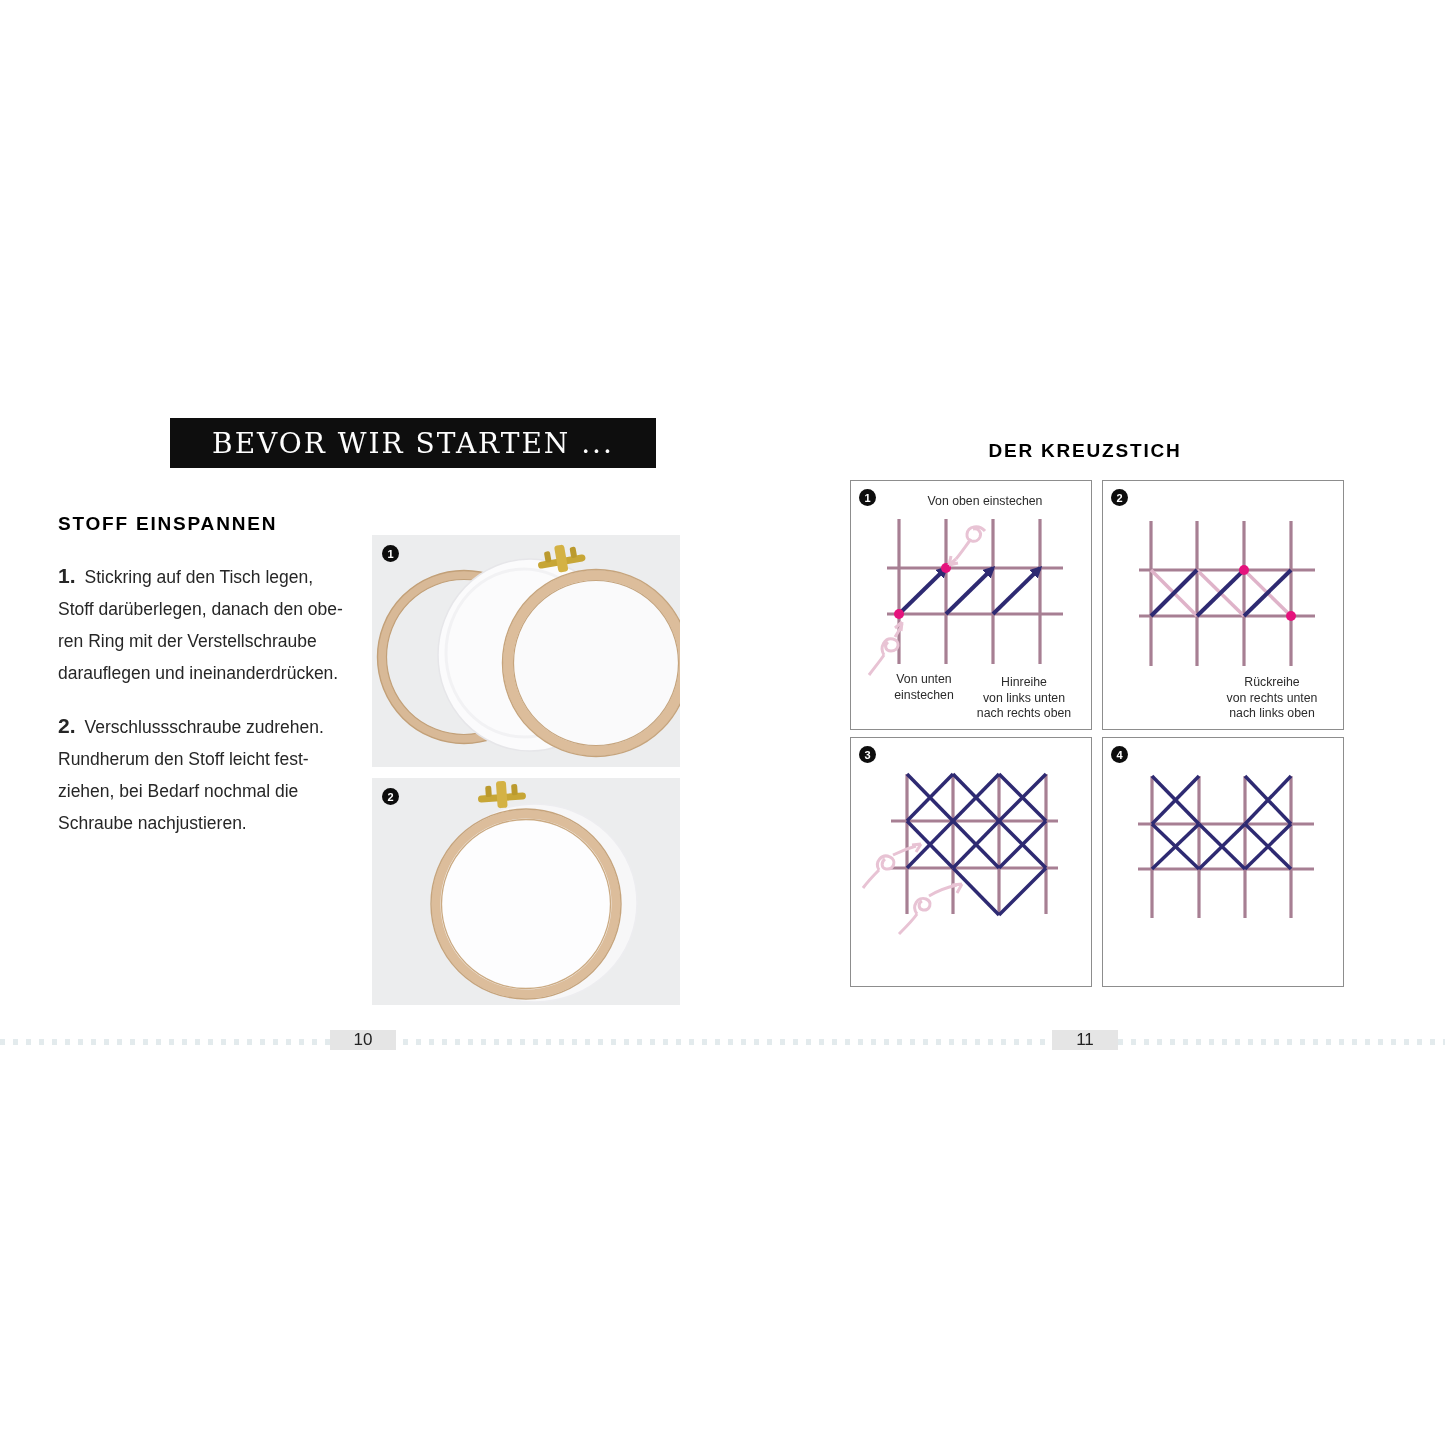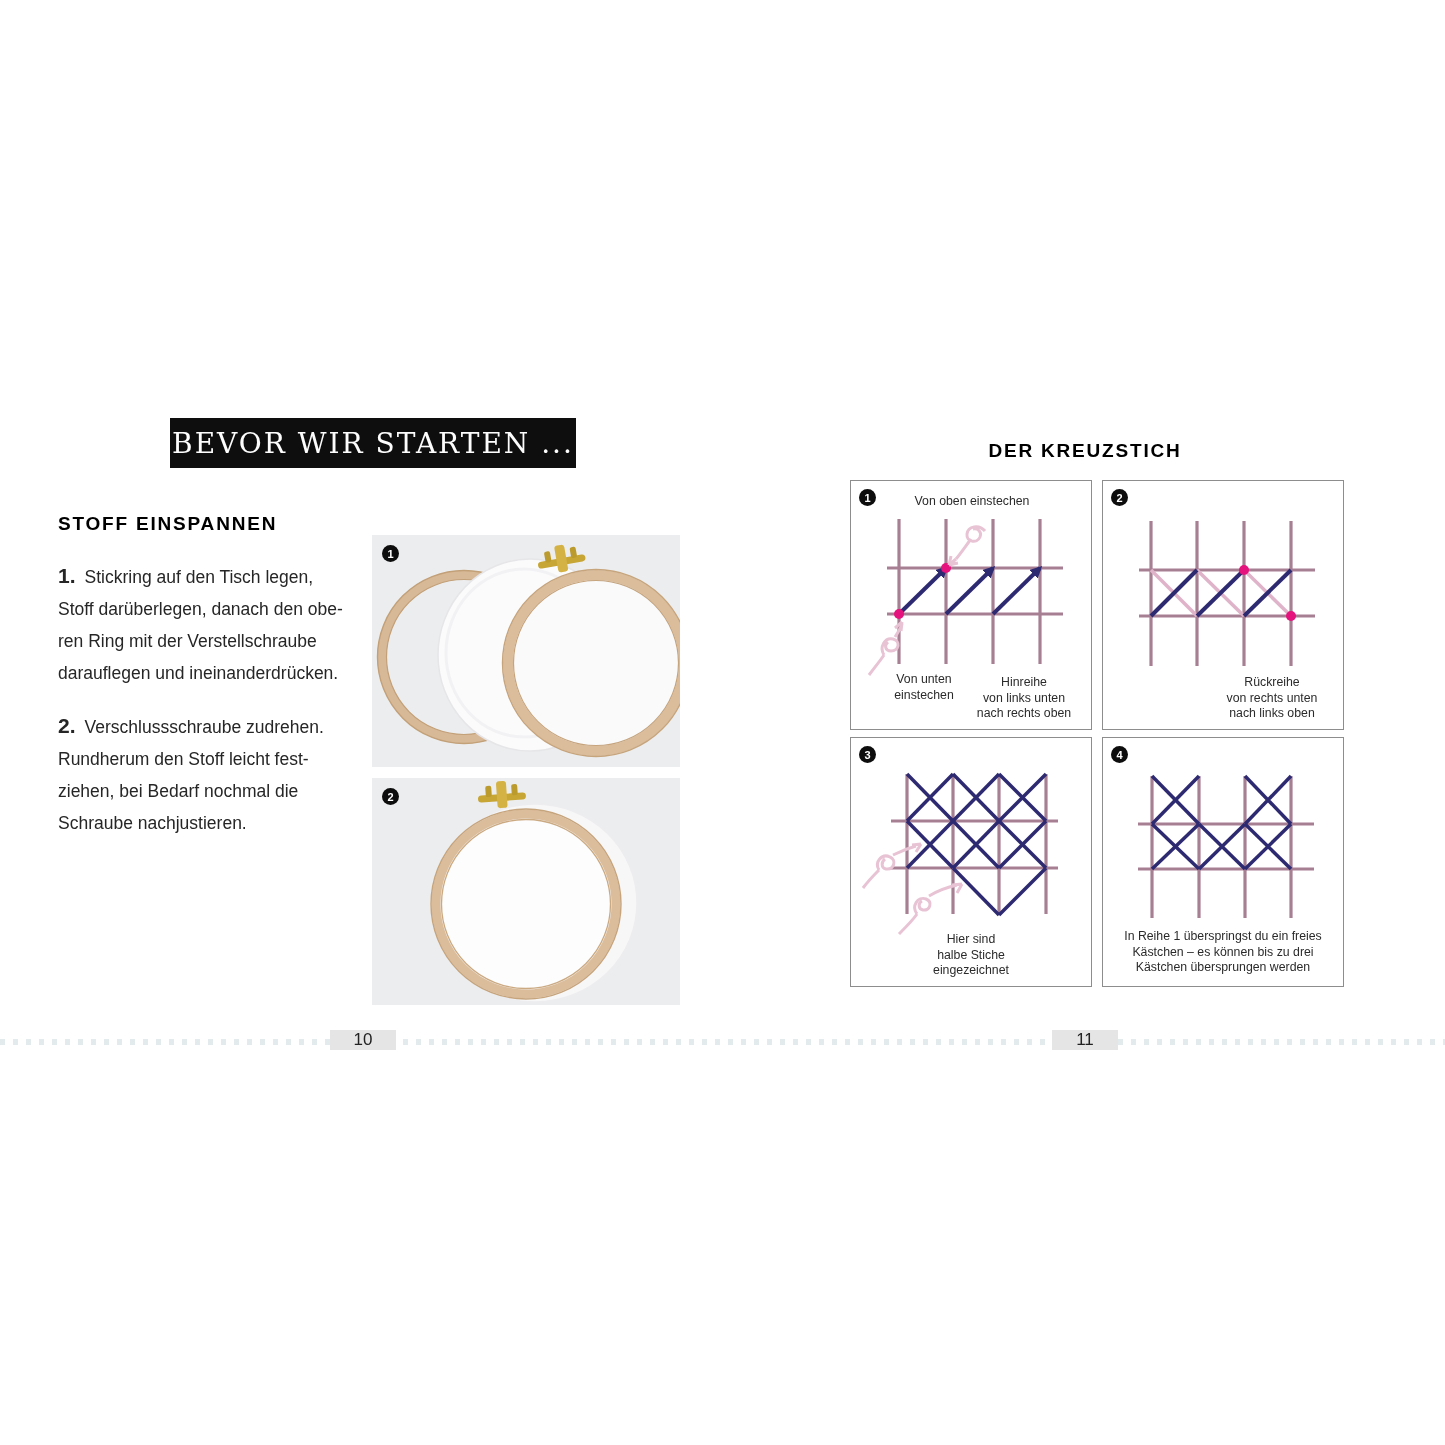--- a/index.html
+++ b/index.html
@@ -1,20 +1,20 @@
 <!DOCTYPE html>
 <html><head>
 <meta charset="utf-8">
 <style>
   html,body{margin:0;padding:0;background:#ffffff;}
   .sheet{position:relative;width:1445px;height:1445px;background:#ffffff;overflow:hidden;
          font-family:"Liberation Sans",sans-serif;color:#262626;}
 
   
-  .banner{position:absolute;left:170px;top:418px;width:406px;height:50px;background:#0e0e0e;
+  .banner{position:absolute;left:170px;top:418px;width:486px;height:50px;background:#0e0e0e;
           display:flex;align-items:center;justify-content:center;}
   .banner span{font-family:"DejaVu Serif",serif;color:#fdfdfd;font-size:28px;letter-spacing:2px;
                white-space:nowrap;}
   .blue-heading{position:absolute;margin:0;color:#000000;font-size:19px;font-weight:600;
                 letter-spacing:1.8px;}
   .heading-stoff{left:58px;top:513px;}
   .heading-kreuz{left:845px;top:440px;width:480px;text-align:center;}
   .step{position:absolute;left:58px;width:330px;font-size:17.5px;line-height:32px;}
   .step1{top:560px;}
   .step2{top:710px;}
@@ -33,21 +33,21 @@
   
   .panel{position:absolute;width:240px;height:248px;border:1.5px solid #8d8d8d;background:#ffffff;}
   .panel-1{left:850px;top:480px;}
   .panel-2{left:1102px;top:480px;}
   .panel-3{left:850px;top:737px;}
   .panel-4{left:1102px;top:737px;}
   .panel .num-badge{left:8px;top:8px;}
   .panel svg.diagram{position:absolute;left:0;top:0;}
   .lbl{position:absolute;font-size:12.3px;line-height:1.28;color:#2b2b2b;text-align:center;
        white-space:pre-line;}
-  .lbl-top{left:1px;top:13px;width:100%;}
+  .lbl-top{left:14px;top:13px;width:100%;}
   .lbl-bl{left:14px;top:191px;width:118px;}
   .lbl-br{left:112px;top:194px;width:122px;}
   .lbl-br2{left:104px;top:194px;width:130px;}
   .lbl-bottom{left:0;top:194px;width:100%;}
   .lbl-bottom4{left:0;top:191px;width:100%;padding:0 2px;box-sizing:border-box;}
 
   
   .stitch-border{position:absolute;left:0;top:1039px;width:1445px;height:6px;
       background:repeating-linear-gradient(90deg,rgba(204,218,222,0.55) 0 5px,transparent 5px 13px);}
   .pageno{position:absolute;top:1030px;width:66px;text-align:center;font-size:17px;color:#222222;
@@ -244,23 +244,20 @@
           <path d="M12,150 C18,142 23,137 28,132"></path>
           <path d="M28,132 C23,124 31,115 39,119 C46,122 43,132 35,131 C30,130 30,124 34,121"></path>
           <path d="M42,117 C50,113 58,110 65,108"></path>
           <path d="M70,106 l-9,1 M70,106 l-5,8"></path>
           <path d="M48,196 C56,188 62,182 66,176"></path>
           <path d="M66,176 C60,168 67,158 75,161 C82,164 79,173 72,172 C67,171 67,165 71,163"></path>
           <path d="M78,158 C88,152 97,149 106,147"></path>
           <path d="M111,146 l-10,1 M111,146 l-5,9"></path>
         </g>
       </svg>
-      <div class="lbl lbl-bottom">Hier sind
-halbe Stiche
-eingezeichnet</div>
     </div>
 
     <div class="panel panel-4">
       <div class="num-badge">4</div>
       <svg class="diagram" width="240" height="248" viewBox="0 0 240 248">
         <g stroke="#a77f93" stroke-width="3.2">
           <line x1="49" y1="38" x2="49" y2="180"></line>
           <line x1="96" y1="38" x2="96" y2="180"></line>
           <line x1="142" y1="38" x2="142" y2="180"></line>
           <line x1="188" y1="38" x2="188" y2="180"></line>
@@ -273,22 +270,19 @@
           <line x1="142" y1="38" x2="188" y2="86"></line>
             <line x1="142" y1="86" x2="188" y2="38"></line>
           <line x1="49" y1="86" x2="96" y2="131"></line>
             <line x1="49" y1="131" x2="96" y2="86"></line>
           <line x1="96" y1="86" x2="142" y2="131"></line>
             <line x1="96" y1="131" x2="142" y2="86"></line>
           <line x1="142" y1="86" x2="188" y2="131"></line>
             <line x1="142" y1="131" x2="188" y2="86"></line>
         </g>
       </svg>
-      <div class="lbl lbl-bottom4">In Reihe 1 überspringst du ein freies
-Kästchen – es können bis zu drei
-Kästchen übersprungen werden</div>
     </div>
 
     <div class="pageno pageno-right">11</div>
   </section>
 
   <div class="stitch-border"></div>
 </div>
 
 </body></html>

